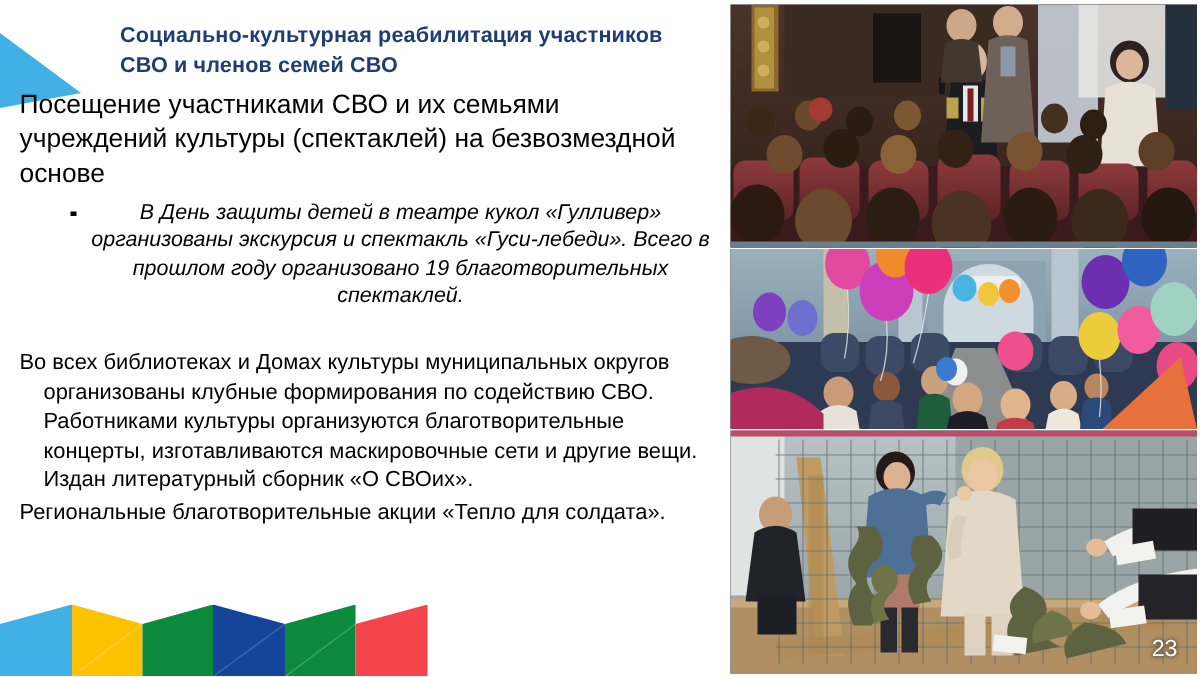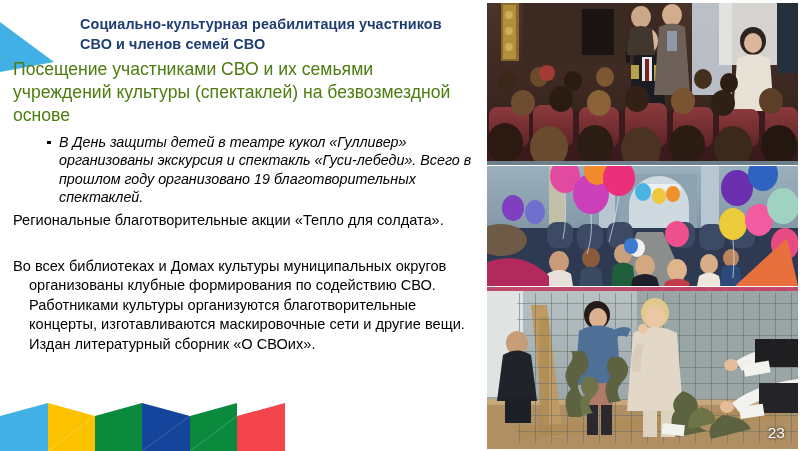--- a/index.html
+++ b/index.html
@@ -53,38 +53,39 @@
   #content {
     position: absolute;
     left: 13px;
     top: 58px;
     width: 462px;
     height: 345px;
   }
 
   .lead {
     font-size: 17.6px;
-    color: #4d7c0f;
+    color: #000000;
     line-height: 1.30;
     margin: 0 0 6px 0;
     white-space: pre-line;
   }
 
   ul.bullets {
     margin: 0 0 4px 0;
     padding: 0 0 0 34px;
     list-style: none;
   }
   ul.bullets li {
     position: relative;
     font-style: italic;
     font-size: 14.3px;
     line-height: 1.30;
     color: #000000;
     padding-left: 12px;
+    text-align: center;
   }
   ul.bullets li::before {
     content: "";
     position: absolute;
     left: 0;
     top: 8px;
     width: 3.5px;
     height: 3.5px;
     background: #000000;
   }
@@ -159,23 +160,23 @@
   </div>
 
   <div id="content">
 
     <p class="lead">Посещение участниками СВО и их семьями учреждений культуры (спектаклей) на безвозмездной  основе</p>
 
     <ul class="bullets">
       <li>В День защиты детей в театре кукол «Гулливер» организованы экскурсия и спектакль «Гуси-лебеди». Всего в прошлом году организовано 19 благотворительных спектаклей.</li>
     </ul>
 
+    <p class="para-spaced" id="para-libraries">Во всех библиотеках и Домах культуры муниципальных округов организованы клубные формирования по содействию СВО. Работниками культуры организуются благотворительные концерты, изготавливаются маскировочные сети и другие вещи. Издан литературный сборник  «О СВОих».</p>
+
     <p class="para-spaced" id="para-regional">Региональные благотворительные акции «Тепло для солдата».</p>
-
-    <p class="para-spaced" id="para-libraries">Во всех библиотеках и Домах культуры муниципальных округов организованы клубные формирования по содействию СВО. Работниками культуры организуются благотворительные концерты, изготавливаются маскировочные сети и другие вещи. Издан литературный сборник  «О СВОих».</p>
   </div>
 
   <div id="footer-shapes">
     <svg viewBox="0 0 300 48" preserveAspectRatio="none" aria-hidden="true">
 
       <polygon points="0,13 48,0 48,48 0,48" fill="#41b0e4"></polygon>
 
       <polygon points="48,0 95,13 95,48 48,48" fill="#fcc200"></polygon>
 
       <polygon points="95,13 142,0 142,48 95,48" fill="#0b8a3d"></polygon>

